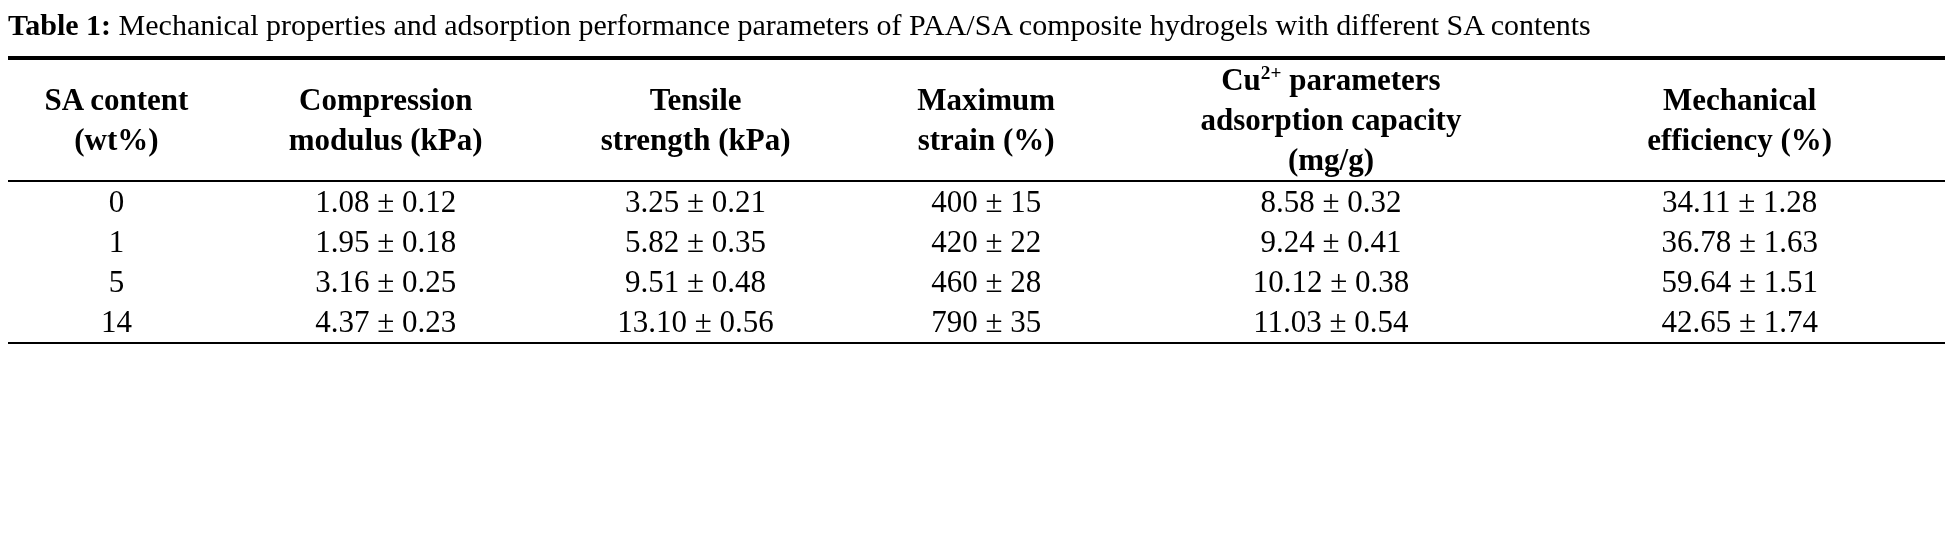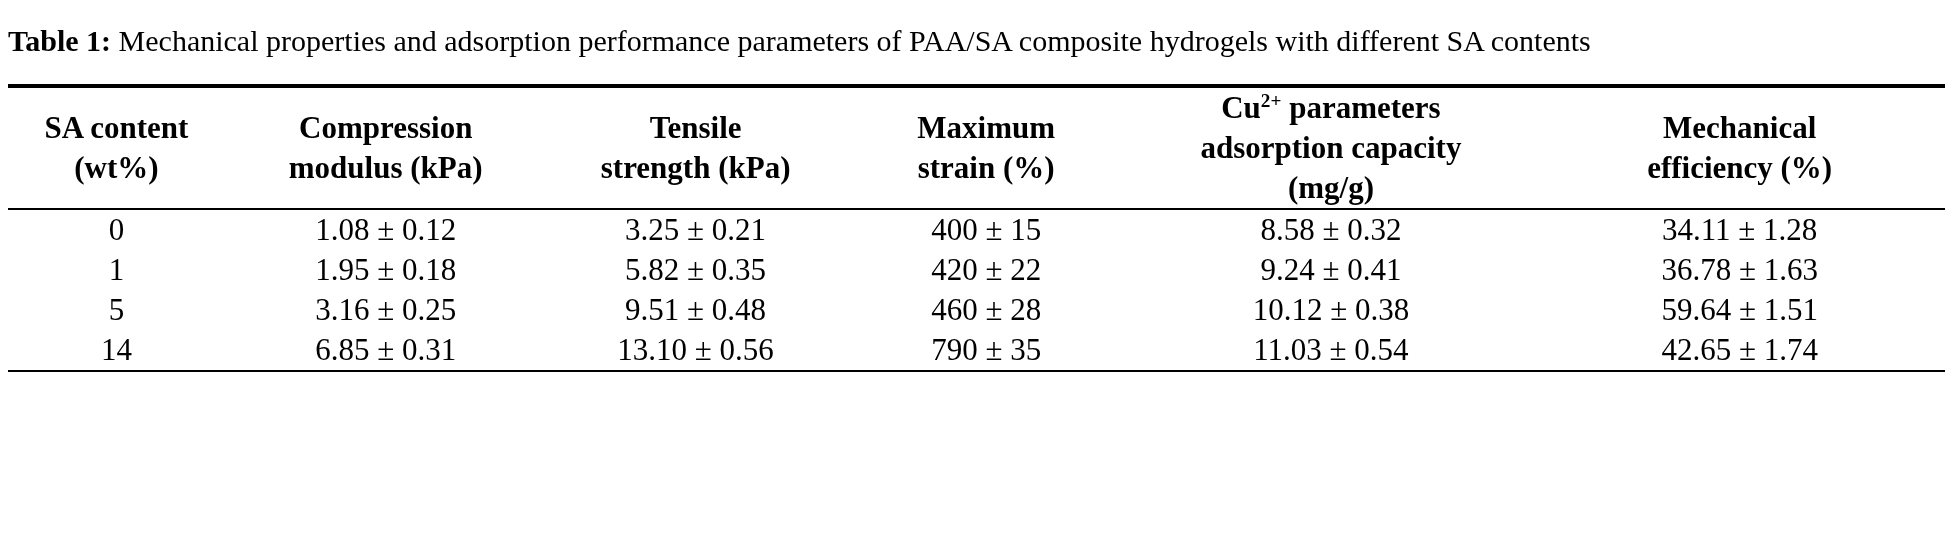--- a/index.html
+++ b/index.html
@@ -12,21 +12,21 @@
     height: 552px;
     font-family: "Liberation Serif", serif;
     color: #000000;
     overflow: hidden;
   }
   .page {
     position: relative;
     width: 1953px;
     height: 552px;
     box-sizing: border-box;
-    padding: 16px 8px;
+    padding: 0 8px;
   }
 
   
   .caption {
     font-family: "Liberation Serif", serif;
     font-size: 30px;
     line-height: 38px;
     padding-top: 6px;
     padding-right: 4px;
     text-align: left;
@@ -35,21 +35,21 @@
     font-weight: bold;
   }
   .caption-text {
     font-weight: normal;
   }
 
   
   table.tbl {
     width: 100%;
     border-collapse: collapse;
-    margin-top: 24px;
+    margin-top: 12px;
     table-layout: fixed;
   }
   table.tbl td, table.tbl th {
     padding: 0;
     vertical-align: middle;
   }
 
   .rule-row td {
     padding: 0;
     height: 0;
@@ -167,21 +167,21 @@
       <tr>
         <td>5</td>
         <td>3.16 ± 0.25</td>
         <td>9.51 ± 0.48</td>
         <td>460 ± 28</td>
         <td>10.12 ± 0.38</td>
         <td>59.64 ± 1.51</td>
       </tr>
       <tr>
         <td>14</td>
-        <td>6.85 ± 0.31</td>
+        <td>4.37 ± 0.23</td>
         <td>13.10 ± 0.56</td>
         <td>790 ± 35</td>
         <td>11.03 ± 0.54</td>
         <td>42.65 ± 1.74</td>
       </tr>
       <tr class="rule-row">
         <td class="rule-thin" colspan="6"></td>
       </tr>
     </tbody>
   </table>

